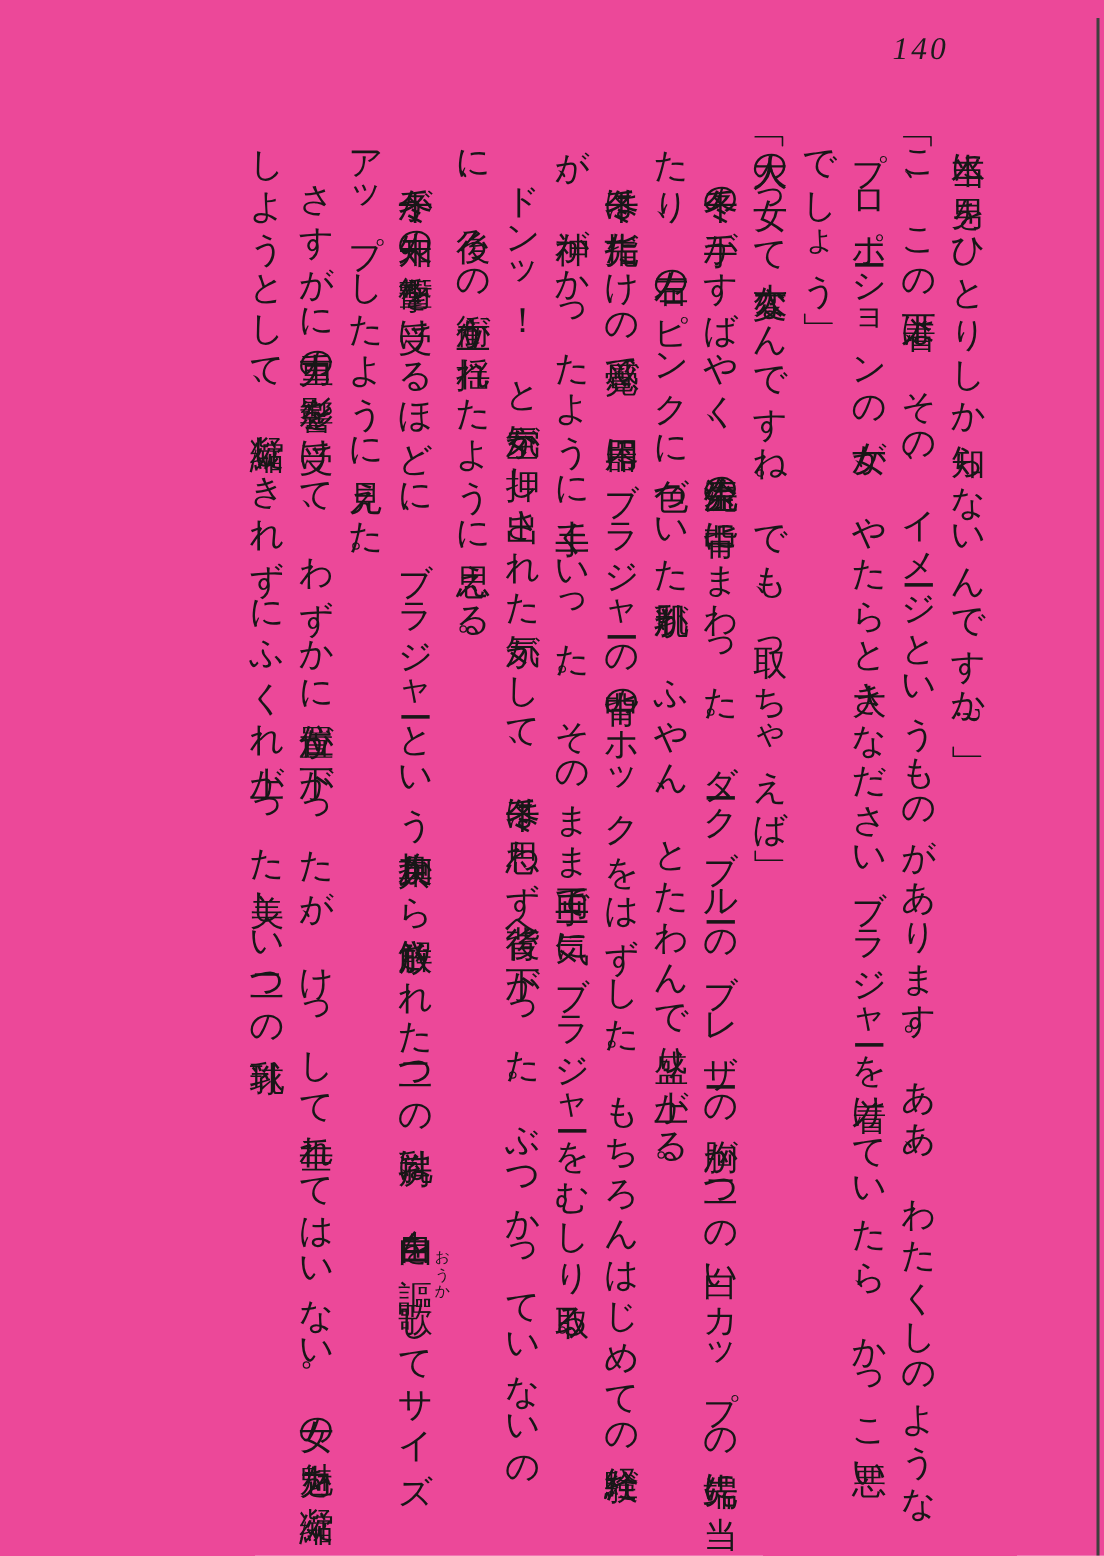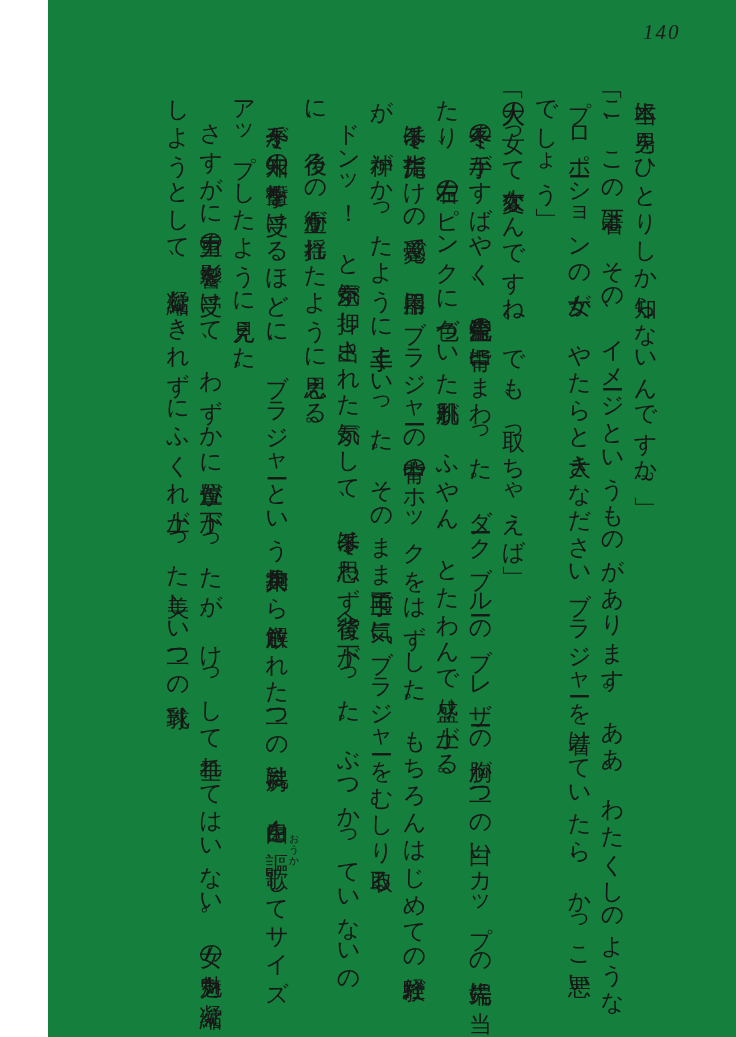--- a/index.html
+++ b/index.html
@@ -11,22 +11,21 @@
     height: 1037px;
     position: relative;
     background: #ffffff;
     overflow: hidden;
     font-family: "Liberation Serif", "DejaVu Serif", serif;
     color: #171717;
   }
   .page {
     position: absolute;
     inset: 0;
-    background: #15803d;
-    margin-left: 48px;
+    background: #ec4899;
   }
   .page-number {
     position: absolute;
     top: 20px;
     left: 595px;
     font-size: 21px;
     font-style: italic;
     letter-spacing: 2px;
     color: #1c1c1c;
   }

